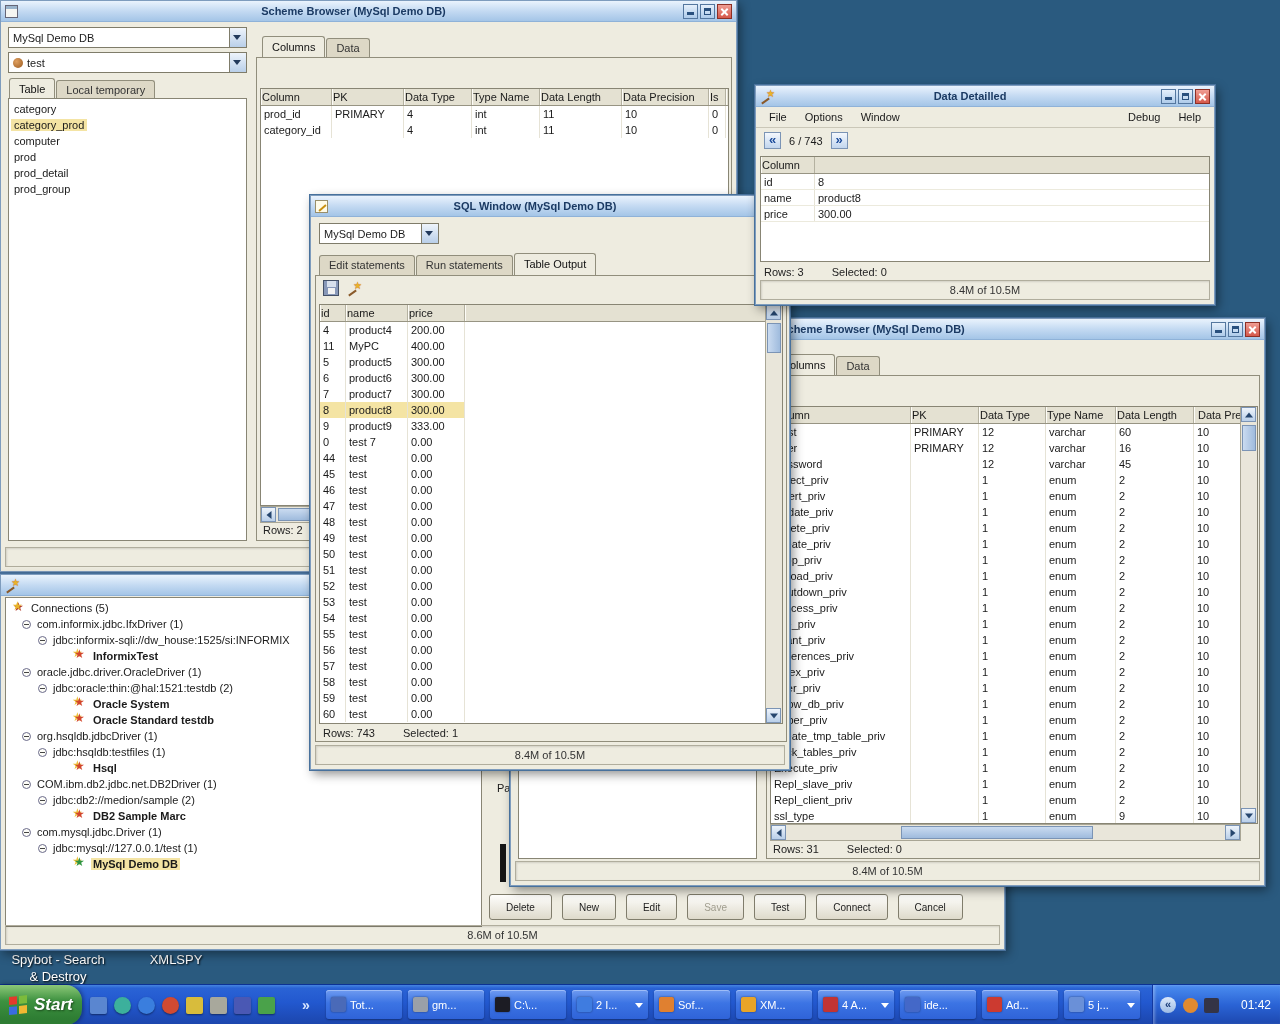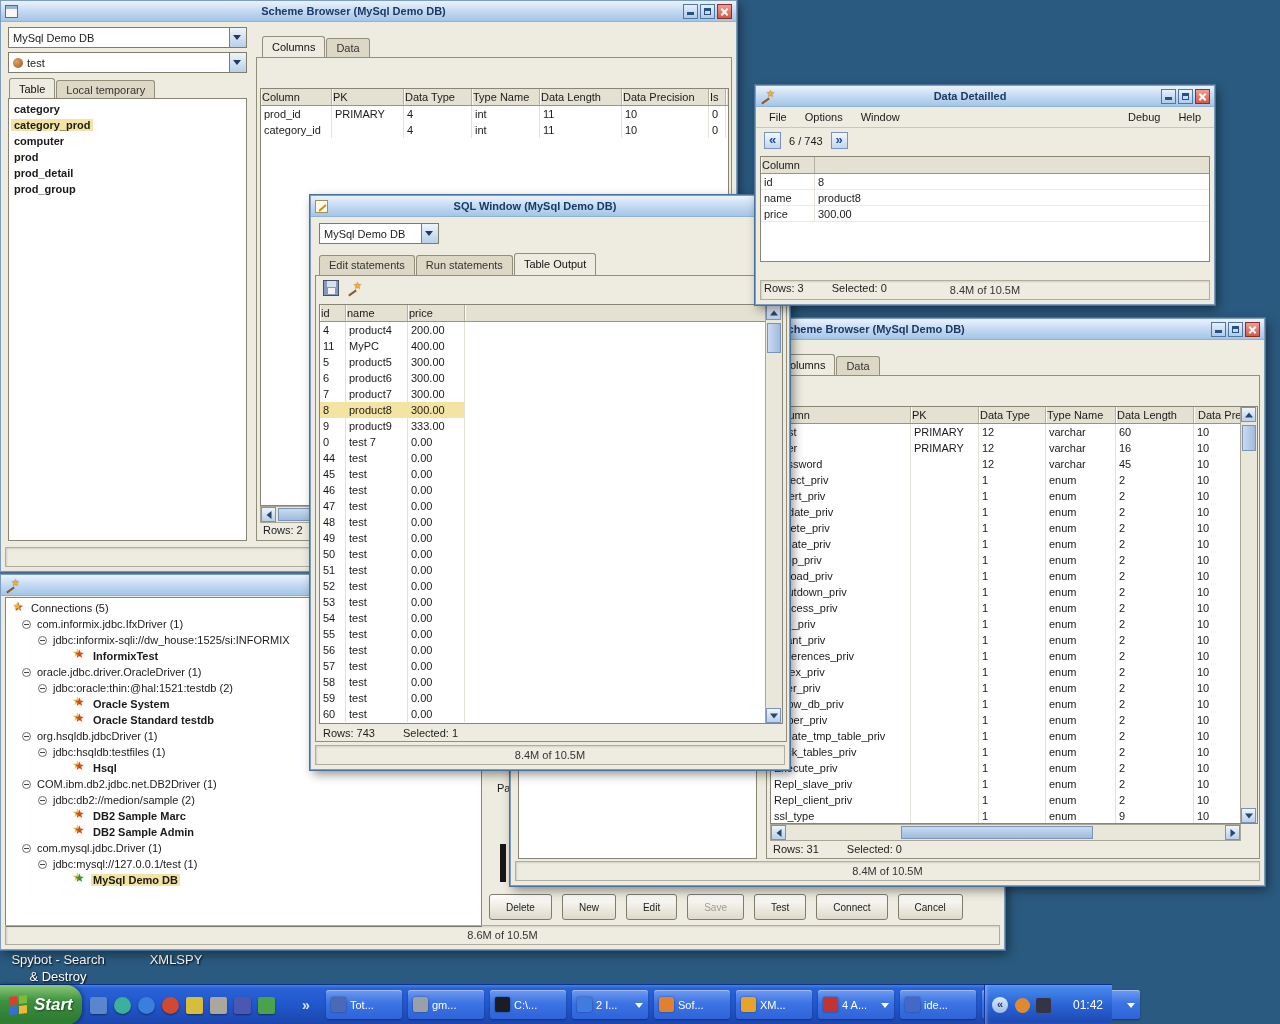--- a/index.html
+++ b/index.html
@@ -25,21 +25,21 @@
 .wandicon::after{content:"";position:absolute;left:1px;bottom:2px;width:9px;height:2px;background:#8a5a2a;transform:rotate(-35deg);}
 .combo{position:absolute;background:#fff;border:1px solid #7f7c6a;display:flex;align-items:center;}
 .combo .cval{padding-left:4px;flex:1;white-space:nowrap;overflow:hidden;}
 .combo .cicon{width:10px;height:10px;border-radius:50%;background:radial-gradient(circle at 35% 35%,#e0a060,#9a5a20);margin-left:4px;flex:0 0 auto;}
 .combo .cbtn{width:17px;align-self:stretch;background:linear-gradient(#eef4fb,#b9cfe9);border-left:1px solid #7f7c6a;position:relative;flex:0 0 auto;}
 .combo .cbtn::after{content:"";position:absolute;left:3px;top:7px;border:4px solid transparent;border-top:5px solid #223a5c;}
 .tabs{position:absolute;display:flex;gap:1px;align-items:flex-end;height:22px;}
 .tab{height:20px;line-height:19px;padding:0 9px;background:#ddd8c6;border:1px solid #918e7c;border-bottom:none;border-radius:3px 3px 0 0;white-space:nowrap;color:#333;}
 .tab.sel{background:#eeece0;height:22px;line-height:21px;color:#111;}
 .panelbox{position:absolute;border:1px solid #918e7c;}
-.listbox{position:absolute;background:#fff;border:1px solid #888574;padding-top:2px;overflow:hidden;font-weight:bold;}
+.listbox{position:absolute;background:#fff;border:1px solid #888574;padding-top:2px;overflow:hidden;}
 .lrow{height:16px;line-height:16px;}
 .llabel{padding:0 3px;margin-left:2px;white-space:nowrap;}
 .lrow.sel .llabel{background:#f4e4a4;}
 .jtable{position:absolute;background:#fff;border:1px solid #888574;overflow:hidden;}
 .jhead{display:flex;height:17px;background:#e4e1d2;border-bottom:1px solid #979483;}
 .jh{border-right:1px solid #b4b1a0;border-left:1px solid #fdfcf7;text-align:left;line-height:16px;overflow:hidden;white-space:nowrap;flex:0 0 auto;}
 .jh.chfill{flex:1 1 auto;border-right:none;}
 .jtr{display:flex;height:16px;line-height:16px;}
 .jtd{flex:0 0 auto;padding:0 3px;border-right:1px solid #e6e3d6;overflow:hidden;white-space:nowrap;}
 .jtr.sel .jtd{background:#f4e4a4;}
@@ -92,21 +92,21 @@
 .nicon.handle::before{content:"";position:absolute;left:1px;right:1px;top:3px;height:1px;background:#444;}
 .nicon.star,.nicon.star-green,.nicon.sparkle{width:13px;height:13px;position:relative;}
 .nicon.star::before,.nicon.star-green::before,.nicon.sparkle::before{content:"★";position:absolute;left:0;top:-2px;font-size:12px;line-height:13px;}
 .nicon.star::before{color:#d2452c;text-shadow:-2px -1px 0 #edc33c;}
 .nicon.star-green::before{color:#2e9440;text-shadow:-2px -1px 0 #edc33c;}
 .nicon.sparkle::before{color:#e8b42a;text-shadow:1px 1px 0 #b23a2a;}
 .btnrow{position:absolute;display:flex;gap:10px;}
 .jbtn{height:26px;padding:0 16px;font-size:10px;background:linear-gradient(#fefefc,#dedacb);border:1px solid #807d6c;border-radius:3px;color:#1c1c1c;white-space:nowrap;}
 .jbtn.disabled{color:#a09d8e;}
 .desklabel{position:absolute;color:#fff;text-align:center;font-size:13px;line-height:17px;text-shadow:1px 1px 2px #000;}
-.taskbar{position:absolute;left:0;top:984px;width:1112px;height:40px;background:linear-gradient(180deg,#4584e0 0%,#2a63d5 8%,#2258cf 45%,#1c46ad 100%);border-top:1px solid #0c3294;}
+.taskbar{position:absolute;left:0;top:984px;width:1280px;height:40px;background:linear-gradient(180deg,#4584e0 0%,#2a63d5 8%,#2258cf 45%,#1c46ad 100%);border-top:1px solid #0c3294;}
 .startbtn{position:absolute;left:0;top:0;width:82px;height:40px;border-radius:0 16px 16px 0;background:linear-gradient(180deg,#8cc878,#3d9140 40%,#2e7d33 85%);display:flex;align-items:center;gap:6px;padding-left:9px;box-shadow:1px 0 5px rgba(0,0,0,.45);}
 .stext{color:#fff;font-size:17px;font-weight:bold;font-style:italic;text-shadow:1px 1px 2px #1c4a1c;}
 .flag{width:19px;height:19px;display:grid;grid-template-columns:8px 8px;grid-template-rows:8px 8px;gap:2px;transform:skewY(-6deg);}
 .flag i{display:block;}
 .flag i:nth-child(1){background:#e23a2c;}
 .flag i:nth-child(2){background:#7cbb3c;}
 .flag i:nth-child(3){background:#3a6ce0;}
 .flag i:nth-child(4){background:#f0b832;}
 .ql{position:absolute;left:90px;top:0;height:40px;display:flex;align-items:center;gap:7px;}
 .qlicon{width:17px;height:17px;box-shadow:0 1px 2px rgba(0,0,0,.45);}
@@ -288,24 +288,20 @@
       <div class="trow">
         <span class="nicon handle" style="margin-left: 32px;"></span>
         <span class="tlabel">jdbc:db2://medion/sample (2)</span>
       </div>
 
       <div class="trow bold">
         <span class="nicon star" style="margin-left: 68px;"></span>
         <span class="tlabel">DB2 Sample Marc</span>
       </div>
 
-      <div class="trow bold">
-        <span class="nicon star" style="margin-left: 68px;"></span>
-        <span class="tlabel">DB2 Sample Admin</span>
-      </div>
 
       <div class="trow">
         <span class="nicon handle" style="margin-left: 16px;"></span>
         <span class="tlabel">com.mysql.jdbc.Driver (1)</span>
       </div>
 
       <div class="trow">
         <span class="nicon handle" style="margin-left: 32px;"></span>
         <span class="tlabel">jdbc:mysql://127.0.0.1/test (1)</span>
       </div>
@@ -850,21 +846,21 @@
           <span class="jtd cd1">name</span>
           <span class="jtd cd2" style="flex:1 1 auto;">product8</span>
         </div>
 
         <div class="jtr" style="border-bottom:1px solid #eceadd;">
           <span class="jtd cd1">price</span>
           <span class="jtd cd2" style="flex:1 1 auto;">300.00</span>
         </div>
       </div>
   </div>
-  <div class="statusline" style="left:8px;top:180px;margin-top:16px;">
+  <div class="statusline" style="left:8px;top:180px;">
     <span>Rows: 3</span>
     <span>Selected: 0</span>
   </div>
   <div class="membar">
     <span>8.4M of 10.5M</span>
   </div>
 </div>
 
 <div class="taskbar">
   <div class="startbtn">

